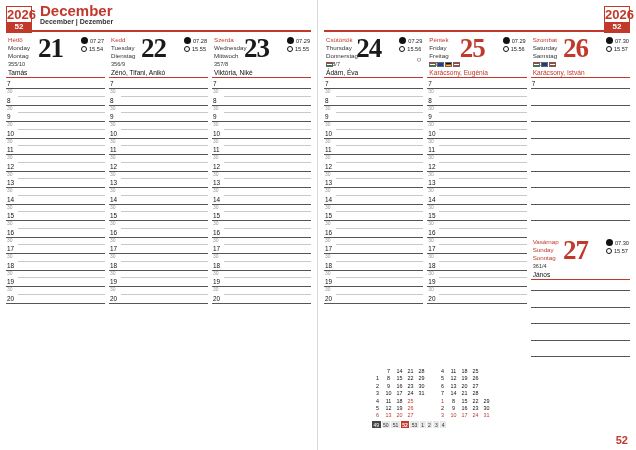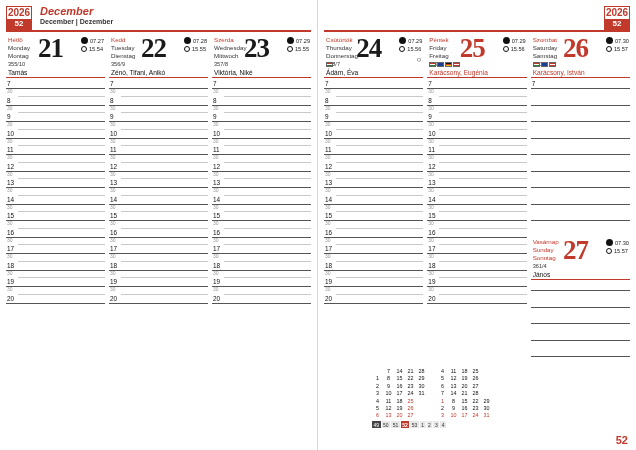--- a/index.html
+++ b/index.html
@@ -14,29 +14,29 @@
   .page { position: relative; height: 450px; }
   .page-left { width: 318px; border-right: 1px solid #d8d8d8; }
   .page-right { width: 318px; }
 
   
   .year-tab {
     position: absolute; top: 6px; width: 26px;
     border: 1px solid #c0392b;
     text-align: center; line-height: 1.05;
   }
-  .year-tab .yr { font-size: 10px; font-weight: bold; color: #c0392b; padding: 1px 0 0; }
+  .year-tab .yr { font-size: 13px; font-weight: bold; color: #c0392b; padding: 1px 0 0; }
   .year-tab .wk { font-size: 8px; font-weight: bold; color: #ffffff; background: #c0392b; padding: 1px 0; }
   .left-tab { left: 6px; }
   .right-tab { right: 6px; }
 
   .month-head {
     position: absolute; top: 5px; left: 40px;
   }
-  .month-head .m1 { font-size: 11px; font-weight: bold; color: #c0392b; line-height: 12px; font-style: italic; }
+  .month-head .m1 { font-size: 15px; font-weight: bold; color: #c0392b; line-height: 12px; }
   .month-head .m2 { font-size: 7px; font-weight: bold; color: #333; line-height: 10px; }
   .red-rule { position: absolute; left: 6px; right: 6px; top: 30px; height: 1.5px; background: #c0392b; }
 
   
   .cols { position: absolute; top: 34px; left: 6px; right: 6px; bottom: 14px; display: flex; gap: 4px; }
   .col { flex: 1; position: relative; }
 
   
   .dayhead { position: relative; height: 44px; border-bottom: 1.4px solid #c0392b; }
   .dnames { position: absolute; left: 2px; top: 2px; line-height: 8.2px; }

